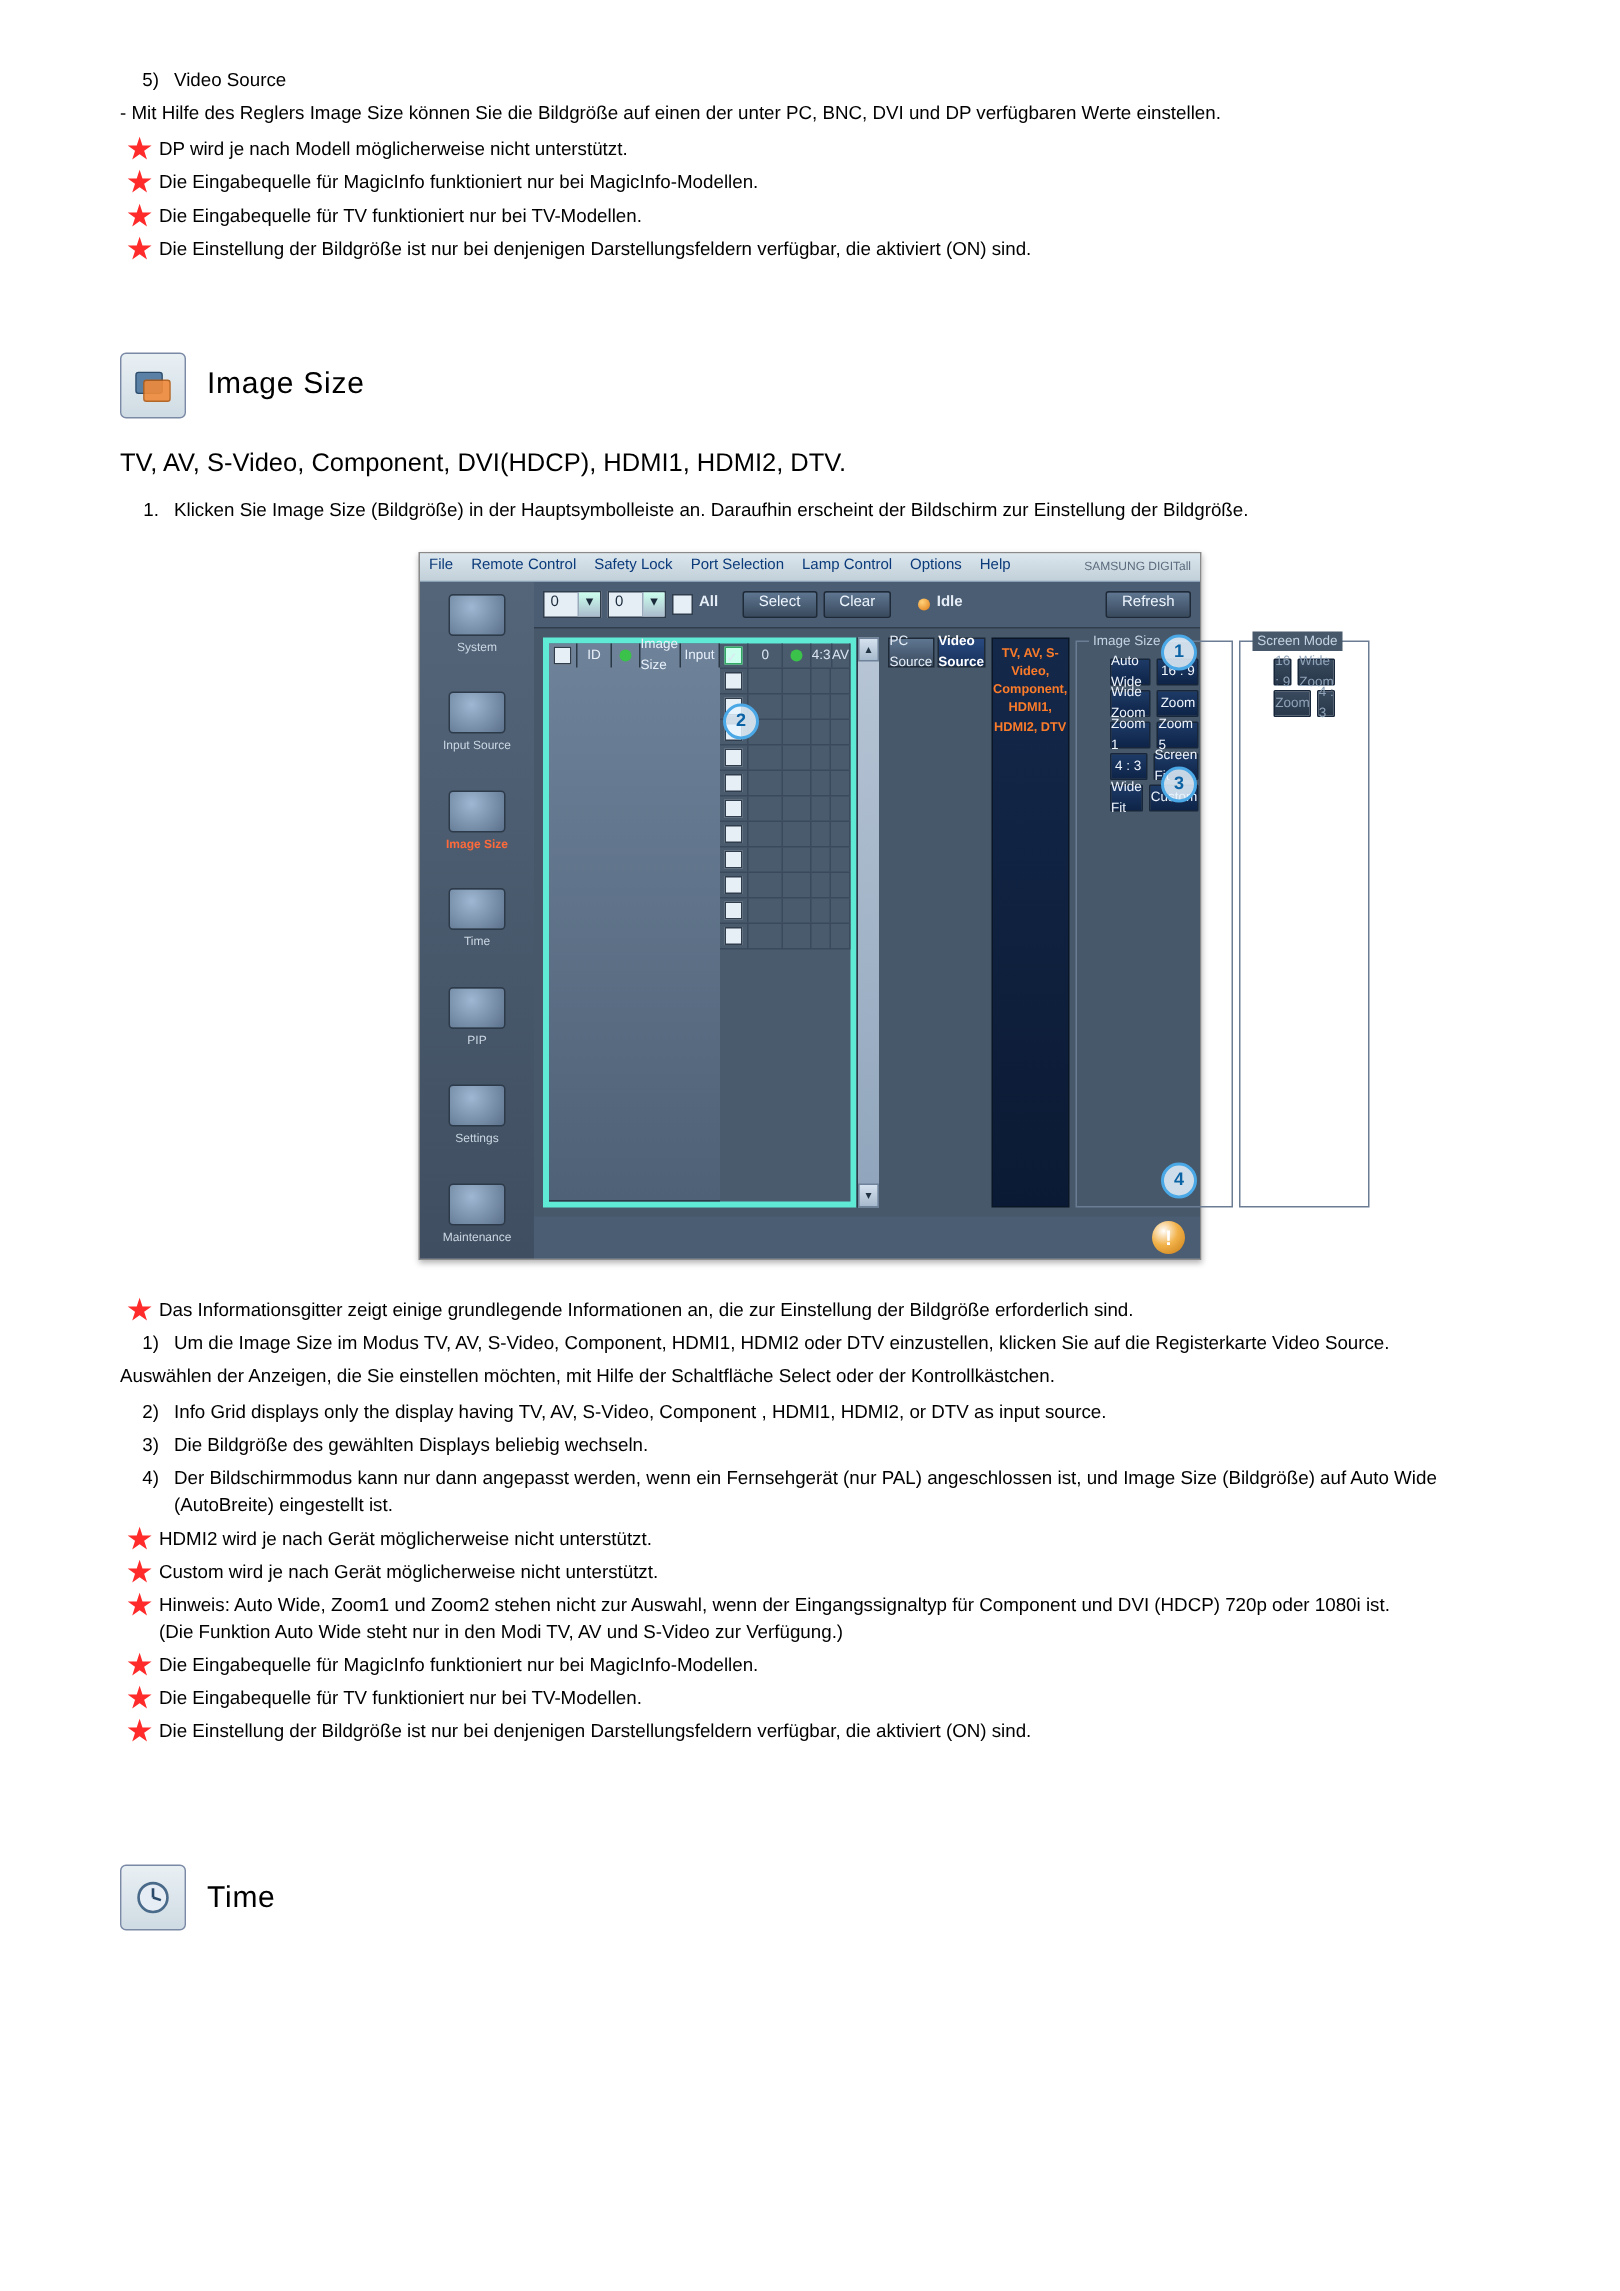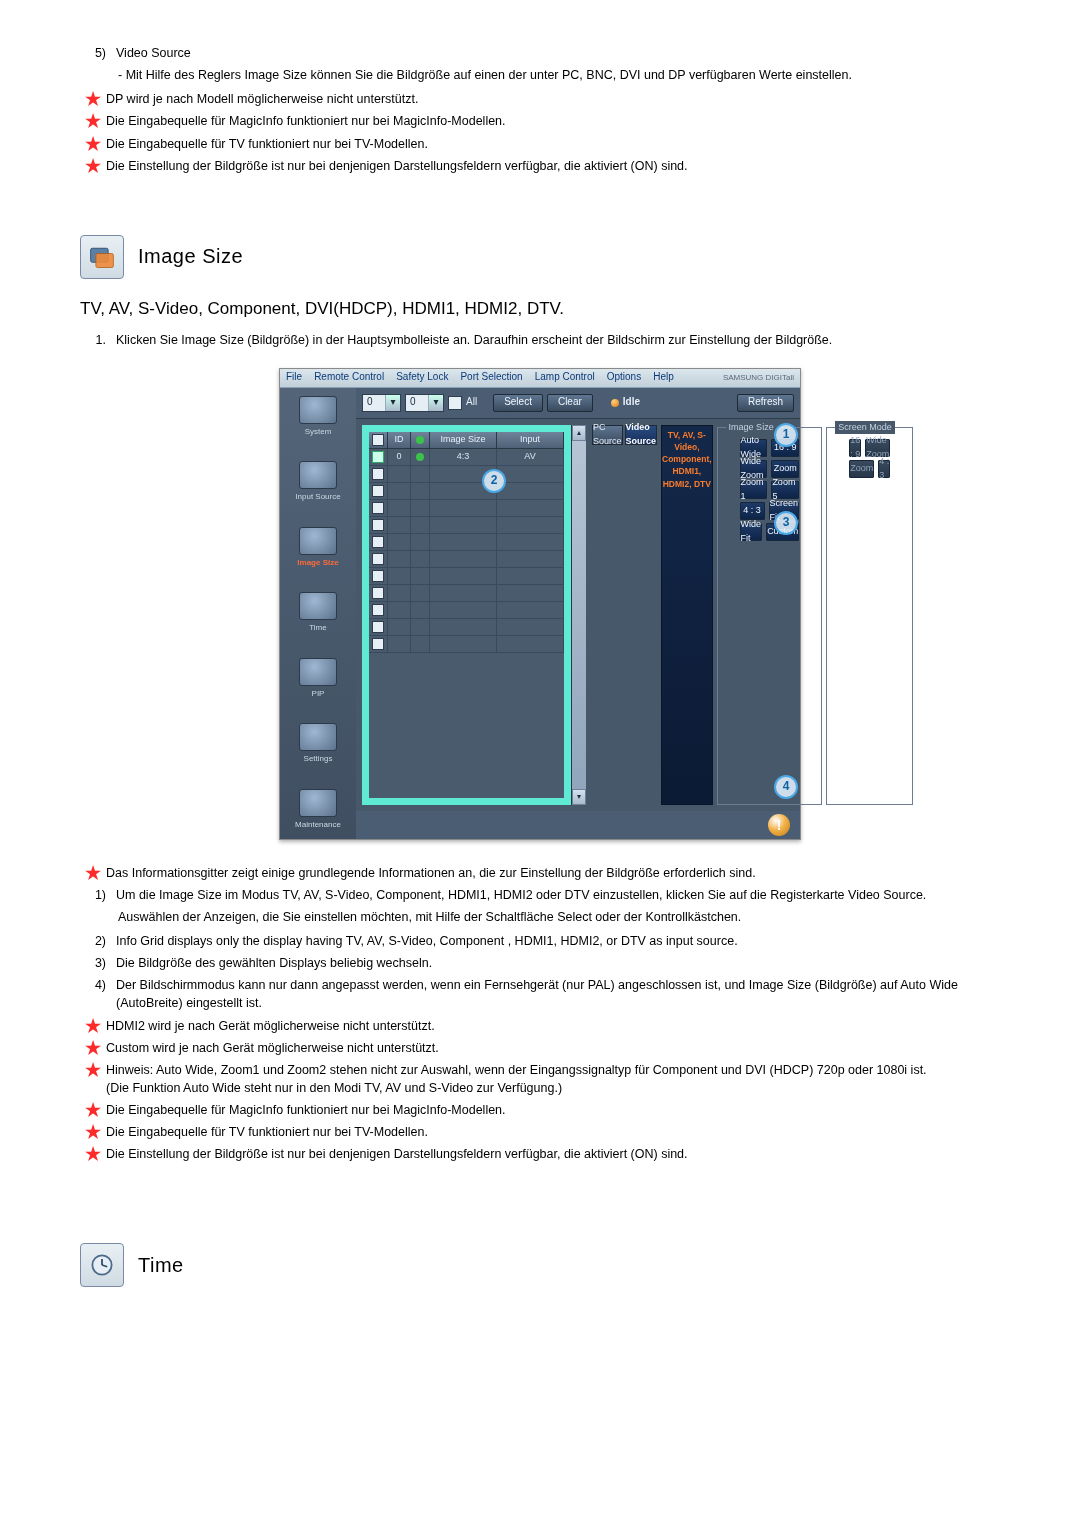--- a/index.html
+++ b/index.html
@@ -1,21 +1,21 @@
 <!DOCTYPE html>
 <html><head>
 <meta charset="utf-8">
 <style>
   html,body{margin:0;padding:0;background:#fff;color:#000;font-family:Verdana,Arial,sans-serif;font-size:12.5px;line-height:1.45}
   .page{width:1000px;margin:0 auto;padding:40px;box-sizing:border-box}
   .item{display:flex;align-items:flex-start;margin:4px 0}
   .num{width:26px;flex:none;text-align:right;padding-right:10px}
   .star{width:26px;flex:none;color:#ff2a2a;font-size:18px;line-height:1;font-weight:bold;text-align:center}
   .txt{flex:1}
-  .indent{margin-left:38px;margin-top:2px;margin-bottom:6px}
+  .indent{margin-top:2px;margin-bottom:6px}
   .space{height:20px}
 
   .section-head{display:flex;align-items:center;margin:36px 0 18px}
   .icon-box{width:42px;height:42px;border:1px solid #7a8aa6;border-radius:4px;background:linear-gradient(#e9f0f4,#cfdbe3);display:flex;align-items:center;justify-content:center;margin-right:14px}
   .icon-box svg{width:28px;height:28px}
   .section-title{font-size:20px;letter-spacing:.5px}
   .sub-title{font-size:17px;margin:8px 0 10px}
 
   
   .app{width:520px;margin:18px auto 24px;border:1px solid #8a8a8a;box-shadow:0 2px 4px rgba(0,0,0,.3);font-size:10px;color:#e6eef8}
@@ -33,21 +33,21 @@
   .sbtn.sel .slabel{color:#ff6a3a;font-weight:bold}
   .main{flex:1;display:flex;flex-direction:column}
   .toolbar{display:flex;align-items:center;gap:4px;padding:6px;background:#4b5d72;border-bottom:1px solid #2f3d4c}
   .combo{display:flex;align-items:center;background:#e5edf5;color:#1a2a3a;height:16px;border:1px solid #2f3d4c}
   .combo .val{padding:0 4px;min-width:14px}
   .combo .arr{width:14px;height:100%;border-left:1px solid #9ab;display:flex;align-items:center;justify-content:center;background:linear-gradient(#cfe,#abc)}
   .chk{width:12px;height:12px;border:1px solid #2f3d4c;background:#e6eef6}
   .btn3d{height:16px;padding:0 10px;border:1px solid #1f2a38;border-radius:2px;background:linear-gradient(#5f7691,#394a5d);color:#eef6ff;display:flex;align-items:center}
   .dot{width:8px;height:8px;border-radius:50%}
   .gridwrap{flex:1;display:flex;padding:6px;gap:6px}
-  .grid{flex:1;border:7px solid #5eead4;background:#4a5b6e;display:flex;flex-direction:column}
+  .grid{flex:1;border:4px solid #5eead4;background:#4a5b6e;display:flex;flex-direction:row}
   .ghead{display:flex;background:linear-gradient(#6e8299,#4e6177);border-bottom:1px solid #2b3846}
   .gh{border-right:1px solid #2b3846;height:16px;display:flex;align-items:center;justify-content:center;color:#e8f0fa;font-size:9px}
   .gh.c1{width:18px}.gh.c2{width:22px}.gh.c3{width:18px}.gh.c4{flex:1}.gh.c5{flex:1}
   .grow{display:flex;border-bottom:1px solid #3a4a5c;height:16px}
   .gc{border-right:1px solid #3a4a5c;display:flex;align-items:center;justify-content:center;color:#dbe6f2;font-size:9px}
   .gc.c1{width:18px}.gc.c2{width:22px}.gc.c3{width:18px}.gc.c4{flex:1}.gc.c5{flex:1}
   .paneR{width:202px;display:flex;flex-direction:row;gap:4px}
   .tabs2{display:flex;gap:2px}
   .tab2{flex:1;height:18px;border:1px solid #1f2a38;display:flex;align-items:center;justify-content:center;font-size:9px;background:linear-gradient(#5f7691,#394a5d)}
   .tab2.act{background:linear-gradient(#294a80,#17305a);color:#fff;font-weight:bold}
@@ -159,21 +159,21 @@
       <div class="toolbar">
         <div class="combo">
               <span class="val">0</span>
               <span class="arr">▾</span>
             </div>
         <div class="combo">
               <span class="val">0</span>
               <span class="arr">▾</span>
             </div>
         <div class="chk"></div>
-        <span style="font-weight:normal">All</span>
+        <span style="font-weight:bold">All</span>
         <span style="width:8px"></span>
         <div class="btn3d">Select</div>
         <div class="btn3d">Clear</div>
         <span style="width:10px"></span>
         <div class="dot" style="background:radial-gradient(circle at 35% 30%,#ffd27a,#e07a14)"></div>
         <span style="font-weight:bold">Idle</span>
         <span style="flex:1"></span>
         <div class="btn3d">Refresh</div>
       </div>
       <div class="gridwrap">

